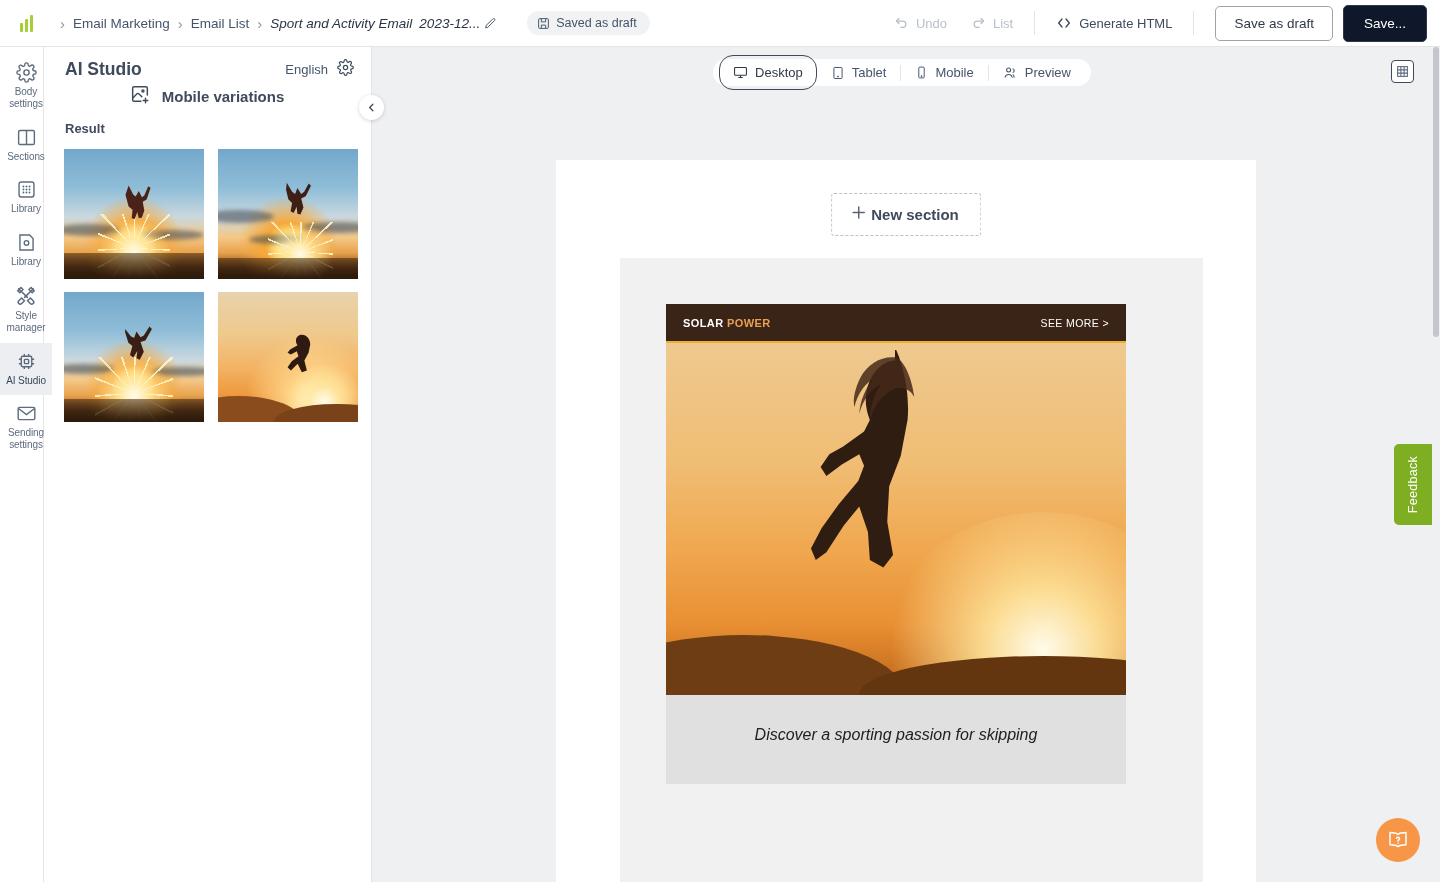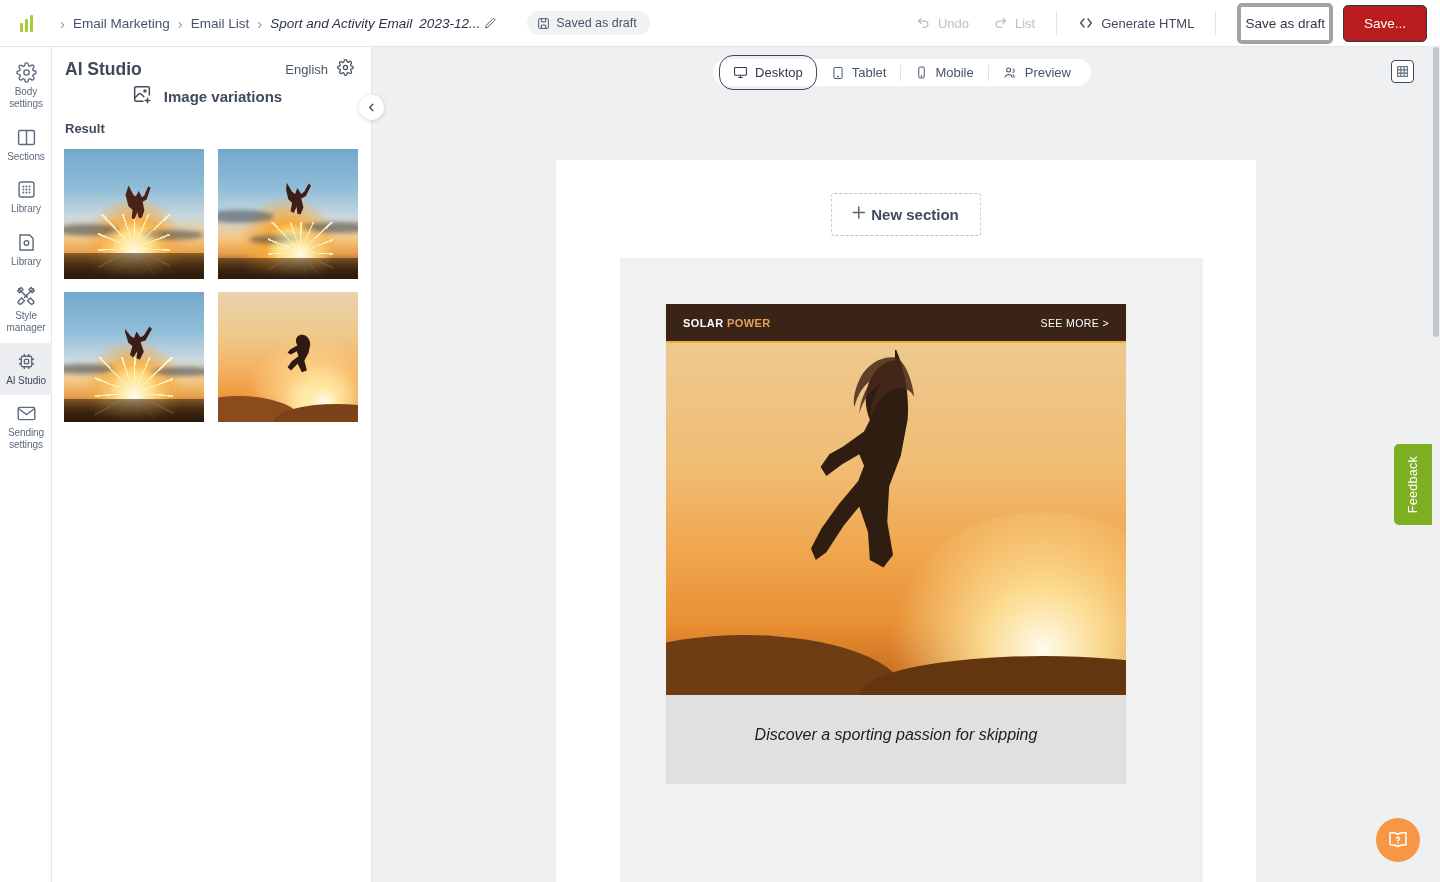--- a/index.html
+++ b/index.html
@@ -59,34 +59,34 @@
   .tb-btn {
     display: flex; align-items: center; gap: 7px;
     font-size: 13px; padding: 6px 12px;
     background: transparent; border: none; cursor: pointer;
     font-family: inherit;
   }
   .tb-btn.disabled { color: #b7bfca; cursor: default; }
   .tb-btn.active { color: #3f4a5c; }
   .tb-divider { width: 1px; height: 24px; background: #e0e3e7; margin: 0 9px; }
   .btn-outline {
-    border: 4px solid #a3a3a3; color: #2e3847; background: #fff;
-    border-radius: 5px; padding: 9px 4px; font-size: 13.5px;
+    border: 1px solid #a3a3a3; color: #2e3847; background: #fff;
+    border-radius: 5px; padding: 9px 18px; font-size: 13.5px;
     cursor: pointer; font-family: inherit; margin-left: 12px;
   }
   .btn-primary {
-    border: 1px solid #2e3847; background: #b91c1c; color: #fff;
+    border: 1px solid #2e3847; background: #0f172a; color: #fff;
     border-radius: 5px; padding: 10px 20px; font-size: 13.5px;
     cursor: pointer; font-family: inherit; margin-left: 10px;
   }
 
   
   .rail {
     position: absolute; top: 47px; left: 0;
-    width: 52px; height: 835px;
+    width: 44px; height: 835px;
     background: #ffffff;
     border-right: 1px solid #e3e5e8;
     padding-top: 7px;
   }
   .rail-item {
     width: 52px; padding: 8px 2px 9px;
     display: flex; flex-direction: column; align-items: center;
     gap: 3px; cursor: pointer;
   }
   .rail-item.selected { background: #eceef1; }
@@ -470,21 +470,21 @@
 
   <div class="tool-row">
     <span>
       <svg width="22" height="22" viewBox="0 0 24 24" fill="none" stroke="#3f4a5c" stroke-width="1.6" stroke-linecap="round" stroke-linejoin="round">
         <path d="M20 13V5.5A1.5 1.5 0 0 0 18.5 4h-13A1.5 1.5 0 0 0 4 5.5v13A1.5 1.5 0 0 0 5.5 20H13"></path>
         <path d="m4.5 16 4.2-4.2a1.4 1.4 0 0 1 2 0L14 15"></path>
         <circle cx="15.2" cy="8.6" r="1.1"></circle>
         <path d="M18 16.5v5M15.5 19h5"></path>
       </svg>
     </span>
-    <span class="tool-label">Image variations</span>
+    <span class="tool-label">Mobile variations</span>
   </div>
 
   <div class="result-label">Result</div>
 
   <div class="thumb-grid">
 
     <div class="thumb">
       <div class="sky-blue"></div>
       <div class="cloud" style="left:-6%;top:58%;width:46%;height:9%;"></div>
       <div class="cloud" style="left:56%;top:62%;width:44%;height:8%;"></div>

